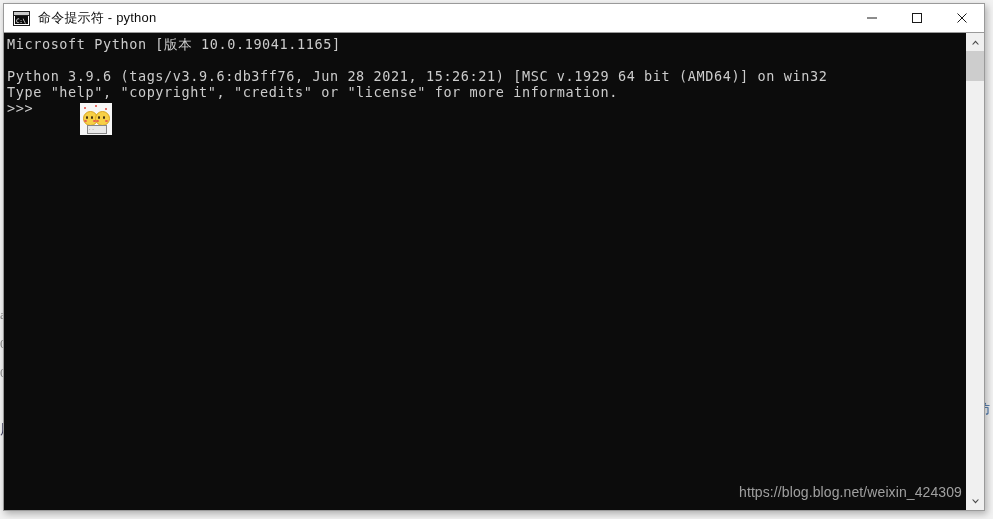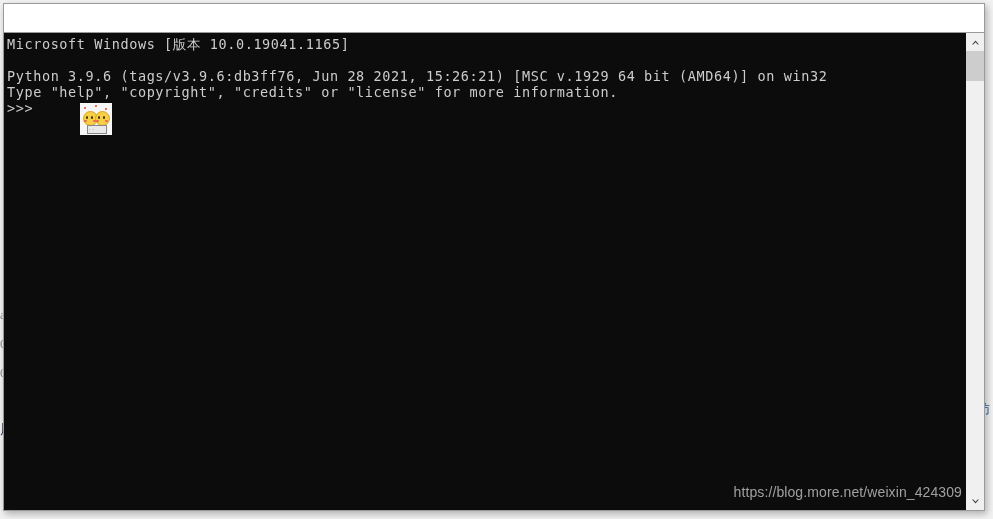--- a/index.html
+++ b/index.html
@@ -294,25 +294,52 @@
     <span>a</span>
     <span>0z</span>
     <span>0z</span>
   </div>
   <div class="bg-left-cjk">序</div>
   <div class="bg-right-text">ol</div>
   <div class="bg-right-glyph">访</div>
 
   <div id="cmd-window">
 
+    <div id="title-bar">
+
+      <div id="cmd-icon">
+        <div class="glyph">C:\</div>
+      </div>
+
+      <div id="title-text">命令提示符 - python</div>
+
+      <div id="window-controls">
+        <div class="win-btn">
+          <svg width="12" height="12" viewBox="0 0 12 12" aria-hidden="true">
+            <line x1="1" y1="6" x2="11" y2="6" stroke="#1a1a1a" stroke-width="1"></line>
+          </svg>
+        </div>
+        <div class="win-btn">
+          <svg width="12" height="12" viewBox="0 0 12 12" aria-hidden="true">
+            <rect x="1.5" y="1.5" width="9" height="9" fill="none" stroke="#1a1a1a" stroke-width="1"></rect>
+          </svg>
+        </div>
+        <div class="win-btn">
+          <svg width="12" height="12" viewBox="0 0 12 12" aria-hidden="true">
+            <line x1="1.5" y1="1.5" x2="10.5" y2="10.5" stroke="#1a1a1a" stroke-width="1"></line>
+            <line x1="10.5" y1="1.5" x2="1.5" y2="10.5" stroke="#1a1a1a" stroke-width="1"></line>
+          </svg>
+        </div>
+      </div>
+    </div>
 
     <div id="client-area">
 
       <div id="console">
-        <div class="console-line">Microsoft Windows [版本 10.0.19041.1165]</div>
+        <div class="console-line">Microsoft Python [版本 10.0.19041.1165]</div>
         <div class="console-line blank"></div>
         <div class="console-line">Python 3.9.6 (tags/v3.9.6:db3ff76, Jun 28 2021, 15:26:21) [MSC v.1929 64 bit (AMD64)] on win32</div>
         <div class="console-line">Type "help", "copyright", "credits" or "license" for more information.</div>
         <div class="console-line">&gt;&gt;&gt;</div>
 
         <div id="username-sticker">
           <div class="face f1"></div>
           <div class="face f2"></div>
           <div class="eye" style="left:6px;  top:13px;"></div>
           <div class="eye" style="left:11px; top:13px;"></div>
@@ -323,21 +350,21 @@
           <div class="blush" style="left:16px; top:17px;"></div>
           <div class="blush" style="left:25px; top:17px;"></div>
           <div class="dot" style="left:4px;  top:4px;"></div>
           <div class="dot" style="left:15px; top:2px;"></div>
           <div class="dot" style="left:25px; top:5px;"></div>
           <div class="dot" style="left:9px;  top:24px;"></div>
           <div class="base"></div>
           <div class="base-txt">· ·</div>
         </div>
 
-        <div id="watermark">https://blog.more.net/weixin_424309</div>
+        <div id="watermark">https://blog.blog.net/weixin_424309</div>
       </div>
 
       <div id="scrollbar">
         <div id="sb-track"></div>
         <div class="sb-arrow" id="sb-up">
           <svg width="9" height="7" viewBox="0 0 9 7" aria-hidden="true">
             <path d="M4.5 1.5 L8 5.5 L6.6 5.5 L4.5 3.2 L2.4 5.5 L1 5.5 Z" fill="#4a4a4a"></path>
           </svg>
         </div>
         <div id="sb-thumb"></div>

